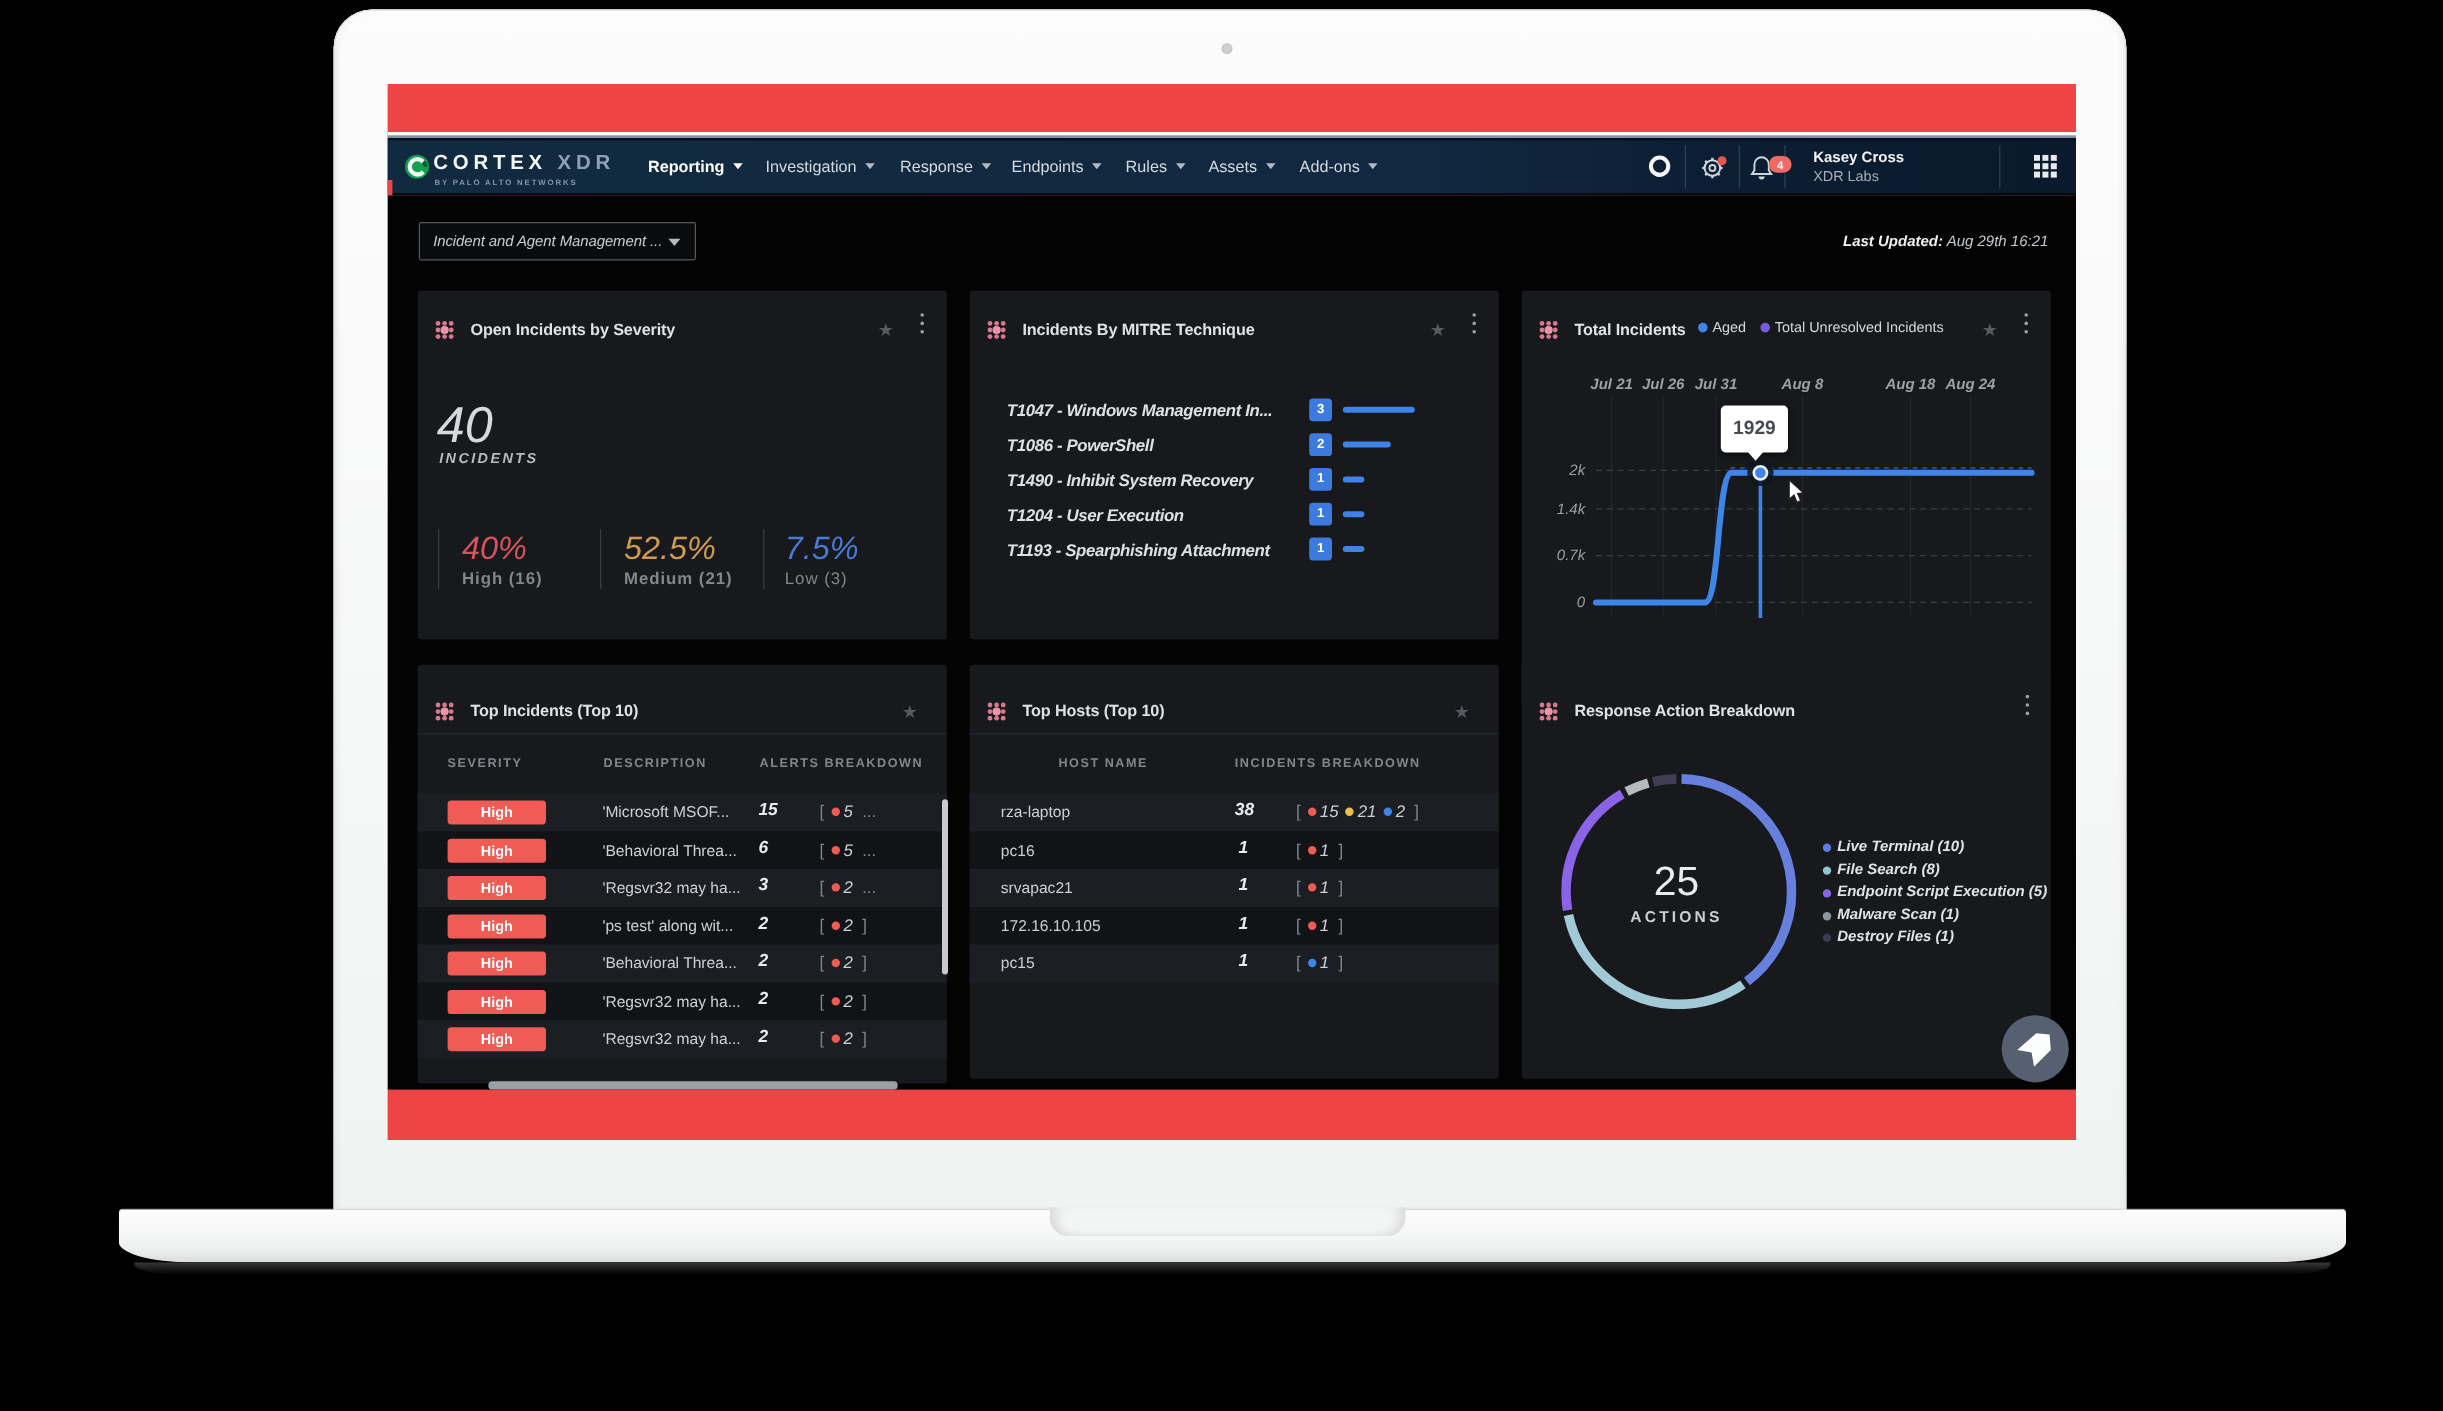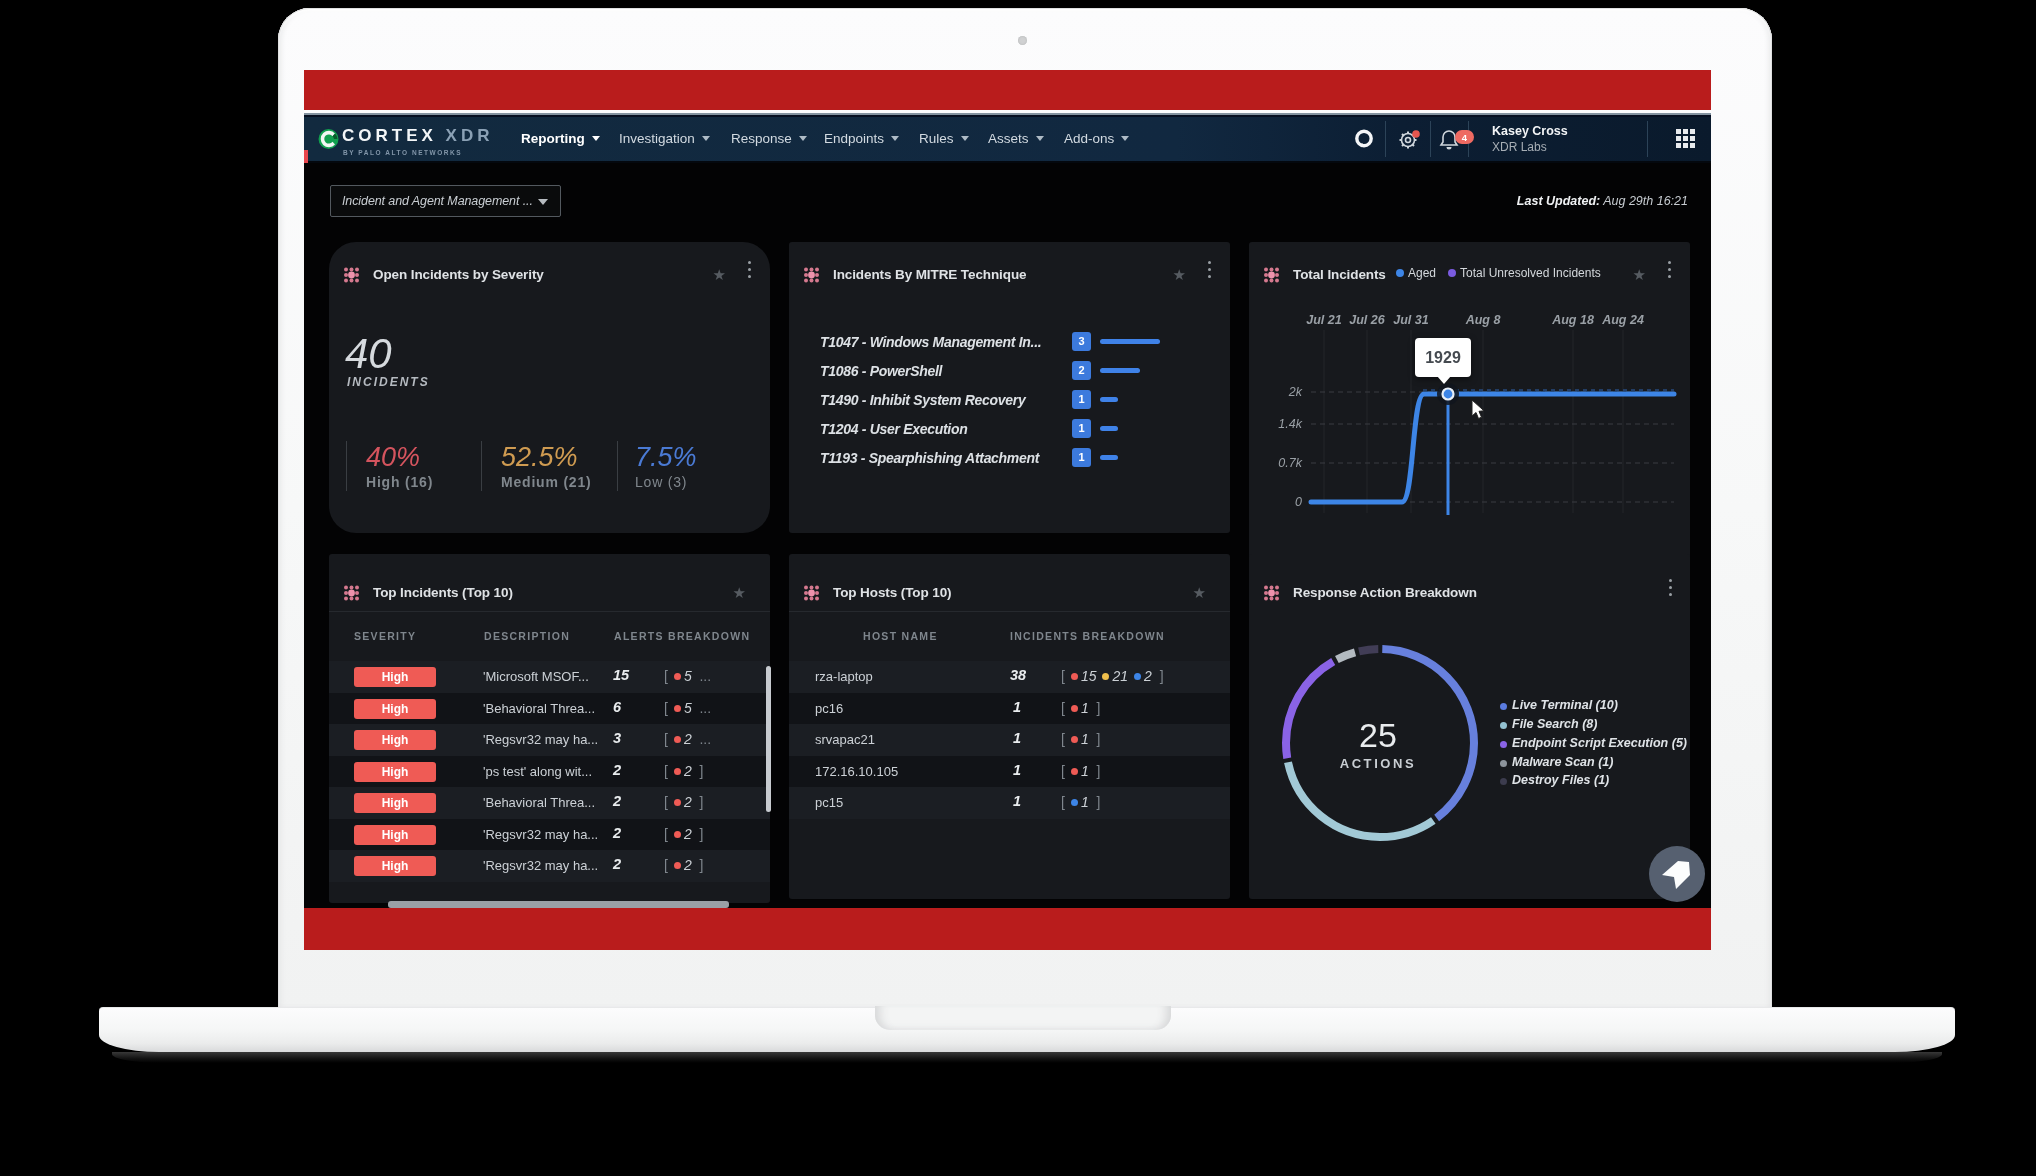--- a/index.html
+++ b/index.html
@@ -5,21 +5,21 @@
 html,body{margin:0;padding:0;background:#000;width:2036px;height:1176px;overflow:hidden;}
 *{box-sizing:border-box;font-family:"Liberation Sans",sans-serif;}
 .abs{position:absolute;}
 
 #lid{position:absolute;left:278px;top:8px;width:1494px;height:1000px;background:linear-gradient(180deg,#fcfcfd 0%,#f7f8f8 50%,#f1f2f2 100%);border-radius:32px 32px 0 0;box-shadow:inset 0 0 0 1px #dfe0e1, inset 0 3px 3px #fff, inset 4px 0 6px -2px #e2e3e4, inset -4px 0 6px -2px #e2e3e4;}
 #cam{position:absolute;left:740px;top:28px;width:9px;height:9px;border-radius:50%;background:#d0d1d2;box-shadow:inset 0 0 2px #aeb0b1;}
 #base{position:absolute;left:99px;top:1007px;width:1856px;height:45px;border-top:1px solid #e8e9ea;background:linear-gradient(180deg,#fcfcfd 0%,#f5f6f6 50%,#ebecec 80%,#d9dadb 100%);border-radius:4px 4px 18px 18px;border-bottom-left-radius:60px 17px;border-bottom-right-radius:60px 17px;}
 #notch{position:absolute;left:875px;top:1006px;width:296px;height:24px;background:#f3f4f4;border-radius:0 0 15px 15px;box-shadow:inset 12px 0 10px -7px #d8d9da, inset -12px 0 10px -7px #d8d9da, inset 0 -3px 4px #e8e9ea;}
 #bshadow{position:absolute;left:112px;top:1052px;width:1830px;height:11px;background:linear-gradient(180deg,#383838 0%,#121212 60%,#000 100%);border-radius:0 0 50px 50px/0 0 9px 9px;}
 
-#screen{position:absolute;left:304px;top:70px;width:1407px;height:880px;background:#b91c1c;overflow:hidden;}
+#screen{position:absolute;left:323px;top:70px;width:1407px;height:880px;background:#ef4444;overflow:hidden;}
 
 #nav{position:absolute;left:0;top:43px;width:1407px;height:48px;border-top:2px solid #8493a0;background:linear-gradient(90deg,#122a3f 0%,#112840 62%,#0c1e33 78%,#0a1a2c 100%);box-shadow:inset 0 2px 0 #071022, 0 2px 0 #04080e;}
 #navred{position:absolute;left:0;top:35px;width:4px;height:13px;background:#e8474e;}
 .mitem{position:absolute;top:0;height:48px;line-height:48px;color:#d2dae1;font-size:13.5px;}
 .mitem b{color:#fff;}
 .caret{display:inline-block;margin-left:7px;width:0;height:0;border-left:4px solid transparent;border-right:4px solid transparent;border-top:5px solid #aebbc6;vertical-align:2px;}
 .vsep{position:absolute;top:6px;height:36px;width:1px;background:#2c4358;}
 
 #content{position:absolute;left:0;top:93px;width:1407px;height:745px;background:#030304;}
 
@@ -133,21 +133,21 @@
         <rect x="14" y="7" width="5" height="5"></rect>
       <rect x="0" y="14" width="5" height="5"></rect>
         <rect x="7" y="14" width="5" height="5"></rect>
         <rect x="14" y="14" width="5" height="5"></rect>
     </svg>
   </div>
   <div id="content">
     <div id="dropdown">Incident and Agent Management ...<span class="dcaret"></span></div>
     <div id="lastupd"><b>Last Updated:</b> Aug 29th 16:21</div>
 
-    <div class="card" id="c1" style="left:25px;top:79px;width:441px;height:291px;border-radius:27px;">
+    <div class="card" id="c1" style="left:25px;top:79px;width:441px;height:291px;">
       <svg class="cicon" viewBox="0 0 17 16">
           <use href="#wic"></use>
         </svg>
       <div class="ctitle">Open Incidents by Severity</div>
       <div class="star" style="right:44px;">★</div>
       <div class="dots3" style="right:19px;">
           <i></i>
           <i></i>
           <i></i>
         </div>

